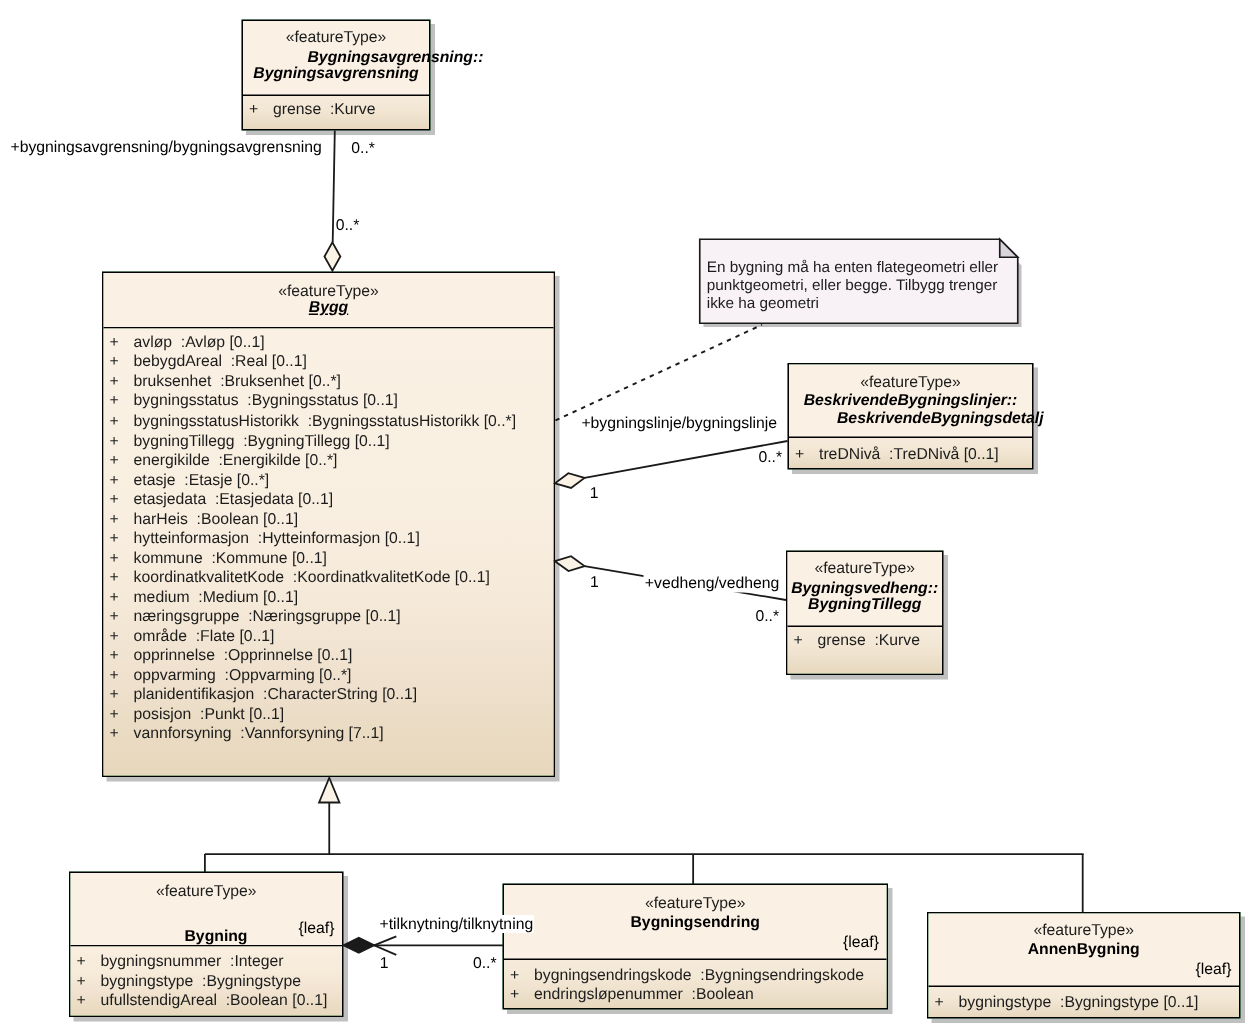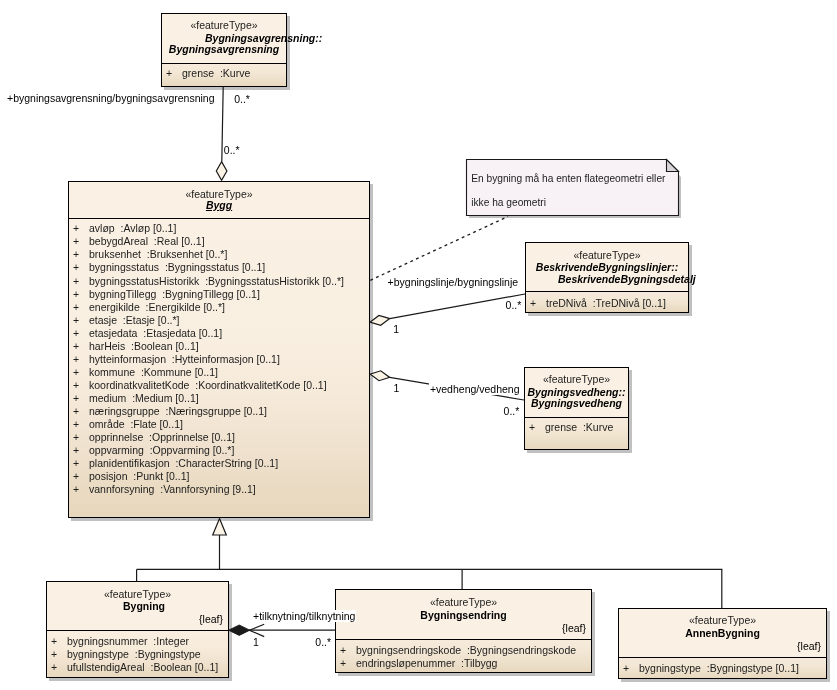--- a/index.html
+++ b/index.html
@@ -64,20 +64,21 @@
     <path d="M264.2,624.2 L249.4,630.2 L264.2,636.6"></path>
     <path d="M228.6,630.2 L239.2,625.0 L249.8,630.2 L239.2,635.4 Z" fill="#1a1a1a" stroke="#1a1a1a" stroke-width="0.9"></path>
   </g>
 </svg>
 <div class="note" style="left:466px;top:159px;width:213px;height:57px;">
   <svg width="214" height="58" viewBox="0 0 214 58" style="position:absolute;left:0;top:0;overflow:visible;">
         <path d="M0.5,0.5 L200.5,0.5 L212.5,12.5 L212.5,56.5 L0.5,56.5 Z" fill="#f8f2f6" stroke="#1a1a1a" stroke-width="1.1" stroke-linejoin="miter"></path>
         <path d="M200.5,0.5 L200.5,12.5 L212.5,12.5 Z" fill="#d9d4d9" stroke="#1a1a1a" stroke-width="1.1" stroke-linejoin="miter"></path>
       </svg>
   <div class="noteline" style="left:5.2px;top:13.6px;">En bygning må ha enten flategeometri eller</div>
+  <div class="noteline" style="left:5.2px;top:25.9px;">punktgeometri, eller begge. Tilbygg trenger</div>
   <div class="noteline" style="left:5.2px;top:38.2px;">ikke ha geometri</div>
 </div>
 <div class="uml-box" style="left:161px;top:13px;width:126px;height:74px;">
   <div class="hdr" style="height:50px;">
     <div class="stereo ctr" style="position:absolute;left:0;right:0;top:5px;">«featureType»</div>
     <div class="cname it ctr" style="position:absolute;left:0;right:0;top:17.6px;margin-left:43px;">Bygningsavgrensning::</div>
     <div class="cname it ctr" style="position:absolute;left:0;right:0;top:29.2px;">Bygningsavgrensning</div>
   </div>
   <div class="attrs short" style="top:50px;height:22px;">
     <div class="attr" style="left:4px;top:2.90px;"><span class="vis">+</span><span class="atxt">grense  :Kurve</span></div>
@@ -102,64 +103,64 @@
     <div class="attr" style="left:4px;top:133.70px;"><span class="vis">+</span><span class="atxt">hytteinformasjon  :Hytteinformasjon [0..1]</span></div>
     <div class="attr" style="left:4px;top:146.73px;"><span class="vis">+</span><span class="atxt">kommune  :Kommune [0..1]</span></div>
     <div class="attr" style="left:4px;top:159.76px;"><span class="vis">+</span><span class="atxt">koordinatkvalitetKode  :KoordinatkvalitetKode [0..1]</span></div>
     <div class="attr" style="left:4px;top:172.79px;"><span class="vis">+</span><span class="atxt">medium  :Medium [0..1]</span></div>
     <div class="attr" style="left:4px;top:185.82px;"><span class="vis">+</span><span class="atxt">næringsgruppe  :Næringsgruppe [0..1]</span></div>
     <div class="attr" style="left:4px;top:198.85px;"><span class="vis">+</span><span class="atxt">område  :Flate [0..1]</span></div>
     <div class="attr" style="left:4px;top:211.88px;"><span class="vis">+</span><span class="atxt">opprinnelse  :Opprinnelse [0..1]</span></div>
     <div class="attr" style="left:4px;top:224.91px;"><span class="vis">+</span><span class="atxt">oppvarming  :Oppvarming [0..*]</span></div>
     <div class="attr" style="left:4px;top:237.94px;"><span class="vis">+</span><span class="atxt">planidentifikasjon  :CharacterString [0..1]</span></div>
     <div class="attr" style="left:4px;top:250.97px;"><span class="vis">+</span><span class="atxt">posisjon  :Punkt [0..1]</span></div>
-    <div class="attr" style="left:4px;top:264.00px;"><span class="vis">+</span><span class="atxt">vannforsyning  :Vannforsyning [9..1]</span></div>
+    <div class="attr" style="left:4px;top:264.00px;"><span class="vis">+</span><span class="atxt">vannforsyning  :Vannforsyning [7..1]</span></div>
   </div>
 </div>
 <div class="uml-box" style="left:525px;top:242px;width:164px;height:71px;">
   <div class="hdr" style="height:49px;">
     <div class="stereo ctr" style="position:absolute;left:0;right:0;top:5.8px;">«featureType»</div>
     <div class="cname it ctr" style="position:absolute;left:0;right:0;top:18.4px;">BeskrivendeBygningslinjer::</div>
     <div class="cname it ctr" style="position:absolute;left:0;right:0;top:30.0px;padding-left:32px;">BeskrivendeBygningsdetalj</div>
   </div>
   <div class="attrs short" style="top:49px;height:20px;">
     <div class="attr" style="left:4px;top:4.80px;"><span class="vis">+</span><span class="atxt">treDNivå  :TreDNivå [0..1]</span></div>
   </div>
 </div>
 <div class="uml-box" style="left:524px;top:367px;width:105px;height:83px;">
   <div class="hdr" style="height:50px;">
     <div class="stereo ctr" style="position:absolute;left:0;right:0;top:5px;">«featureType»</div>
     <div class="cname it ctr" style="position:absolute;left:0;right:0;top:17.6px;">Bygningsvedheng::</div>
-    <div class="cname it ctr" style="position:absolute;left:0;right:0;top:29.2px;">Bygningsvedheng</div>
+    <div class="cname it ctr" style="position:absolute;left:0;right:0;top:29.2px;">BygningTillegg</div>
   </div>
   <div class="attrs short" style="top:50px;height:31px;">
     <div class="attr" style="left:4px;top:3.20px;"><span class="vis">+</span><span class="atxt">grense  :Kurve</span></div>
   </div>
 </div>
 <div class="uml-box" style="left:46px;top:581px;width:183px;height:97px;">
   <div class="hdr" style="height:49px;">
     <div class="stereo ctr" style="position:absolute;left:0;right:0;top:6px;">«featureType»</div>
-    <div class="cname ctr" style="position:absolute;left:0;right:0;top:18px;padding-left:13px;">Bygning</div>
+    <div class="cname ctr" style="position:absolute;left:0;right:0;top:36px;padding-left:13px;">Bygning</div>
     <div class="leaf" style="right:5px;bottom:4.7px;">{leaf}</div>
   </div>
   <div class="attrs medium" style="top:49px;height:46px;">
     <div class="attr" style="left:4px;top:4.00px;"><span class="vis">+</span><span class="atxt">bygningsnummer  :Integer</span></div>
     <div class="attr" style="left:4px;top:17.03px;"><span class="vis">+</span><span class="atxt">bygningstype  :Bygningstype</span></div>
     <div class="attr" style="left:4px;top:30.06px;"><span class="vis">+</span><span class="atxt">ufullstendigAreal  :Boolean [0..1]</span></div>
   </div>
 </div>
 <div class="uml-box" style="left:335px;top:589px;width:257px;height:84px;">
   <div class="hdr" style="height:50px;">
     <div class="stereo ctr" style="position:absolute;left:0;right:0;top:6px;">«featureType»</div>
     <div class="cname ctr" style="position:absolute;left:0;right:0;top:19.2px;">Bygningsendring</div>
     <div class="leaf" style="right:5px;bottom:4.7px;">{leaf}</div>
   </div>
   <div class="attrs short" style="top:50px;height:32px;">
     <div class="attr" style="left:4px;top:4.00px;"><span class="vis">+</span><span class="atxt">bygningsendringskode  :Bygningsendringskode</span></div>
-    <div class="attr" style="left:4px;top:17.03px;"><span class="vis">+</span><span class="atxt">endringsløpenummer  :Tilbygg</span></div>
+    <div class="attr" style="left:4px;top:17.03px;"><span class="vis">+</span><span class="atxt">endringsløpenummer  :Boolean</span></div>
   </div>
 </div>
 <div class="uml-box" style="left:618px;top:608px;width:209px;height:71px;">
   <div class="hdr" style="height:49px;">
     <div class="stereo ctr" style="position:absolute;left:0;right:0;top:4.8px;">«featureType»</div>
     <div class="cname ctr" style="position:absolute;left:0;right:0;top:18.0px;">AnnenBygning</div>
     <div class="leaf" style="right:5px;bottom:4.7px;">{leaf}</div>
   </div>
   <div class="attrs short" style="top:49px;height:20px;">
     <div class="attr" style="left:4px;top:3.50px;"><span class="vis">+</span><span class="atxt">bygningstype  :Bygningstype [0..1]</span></div>

